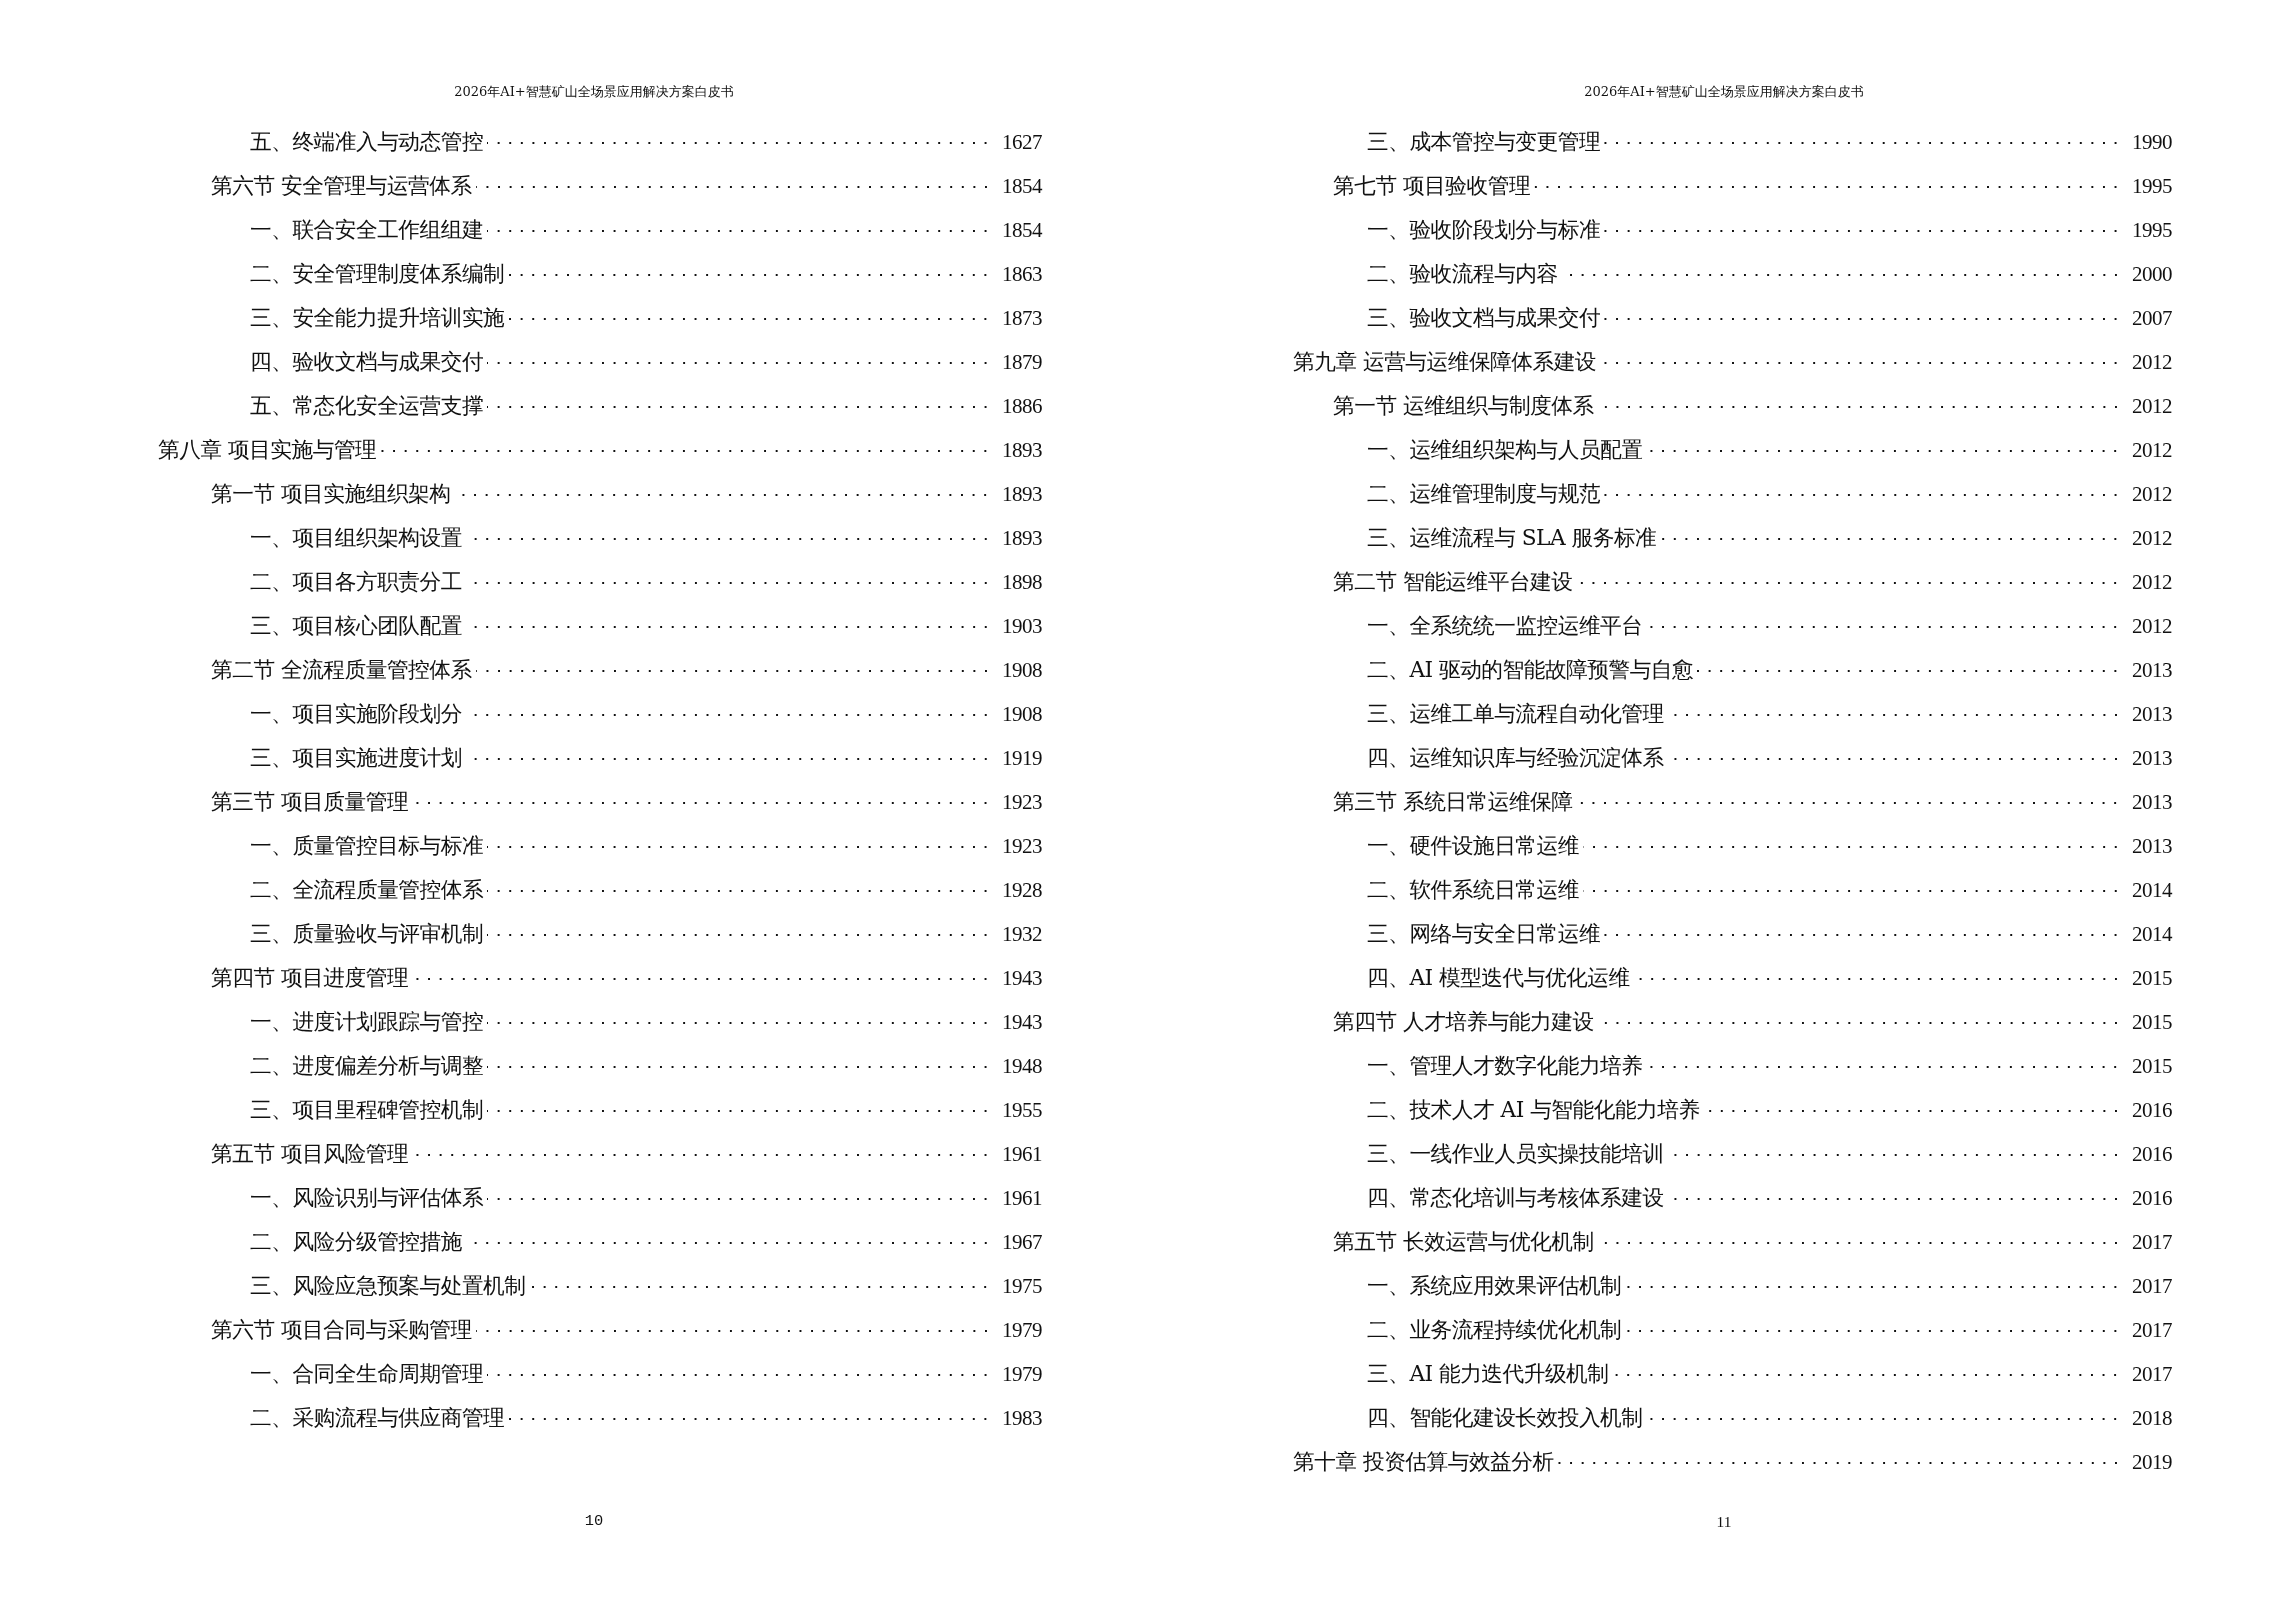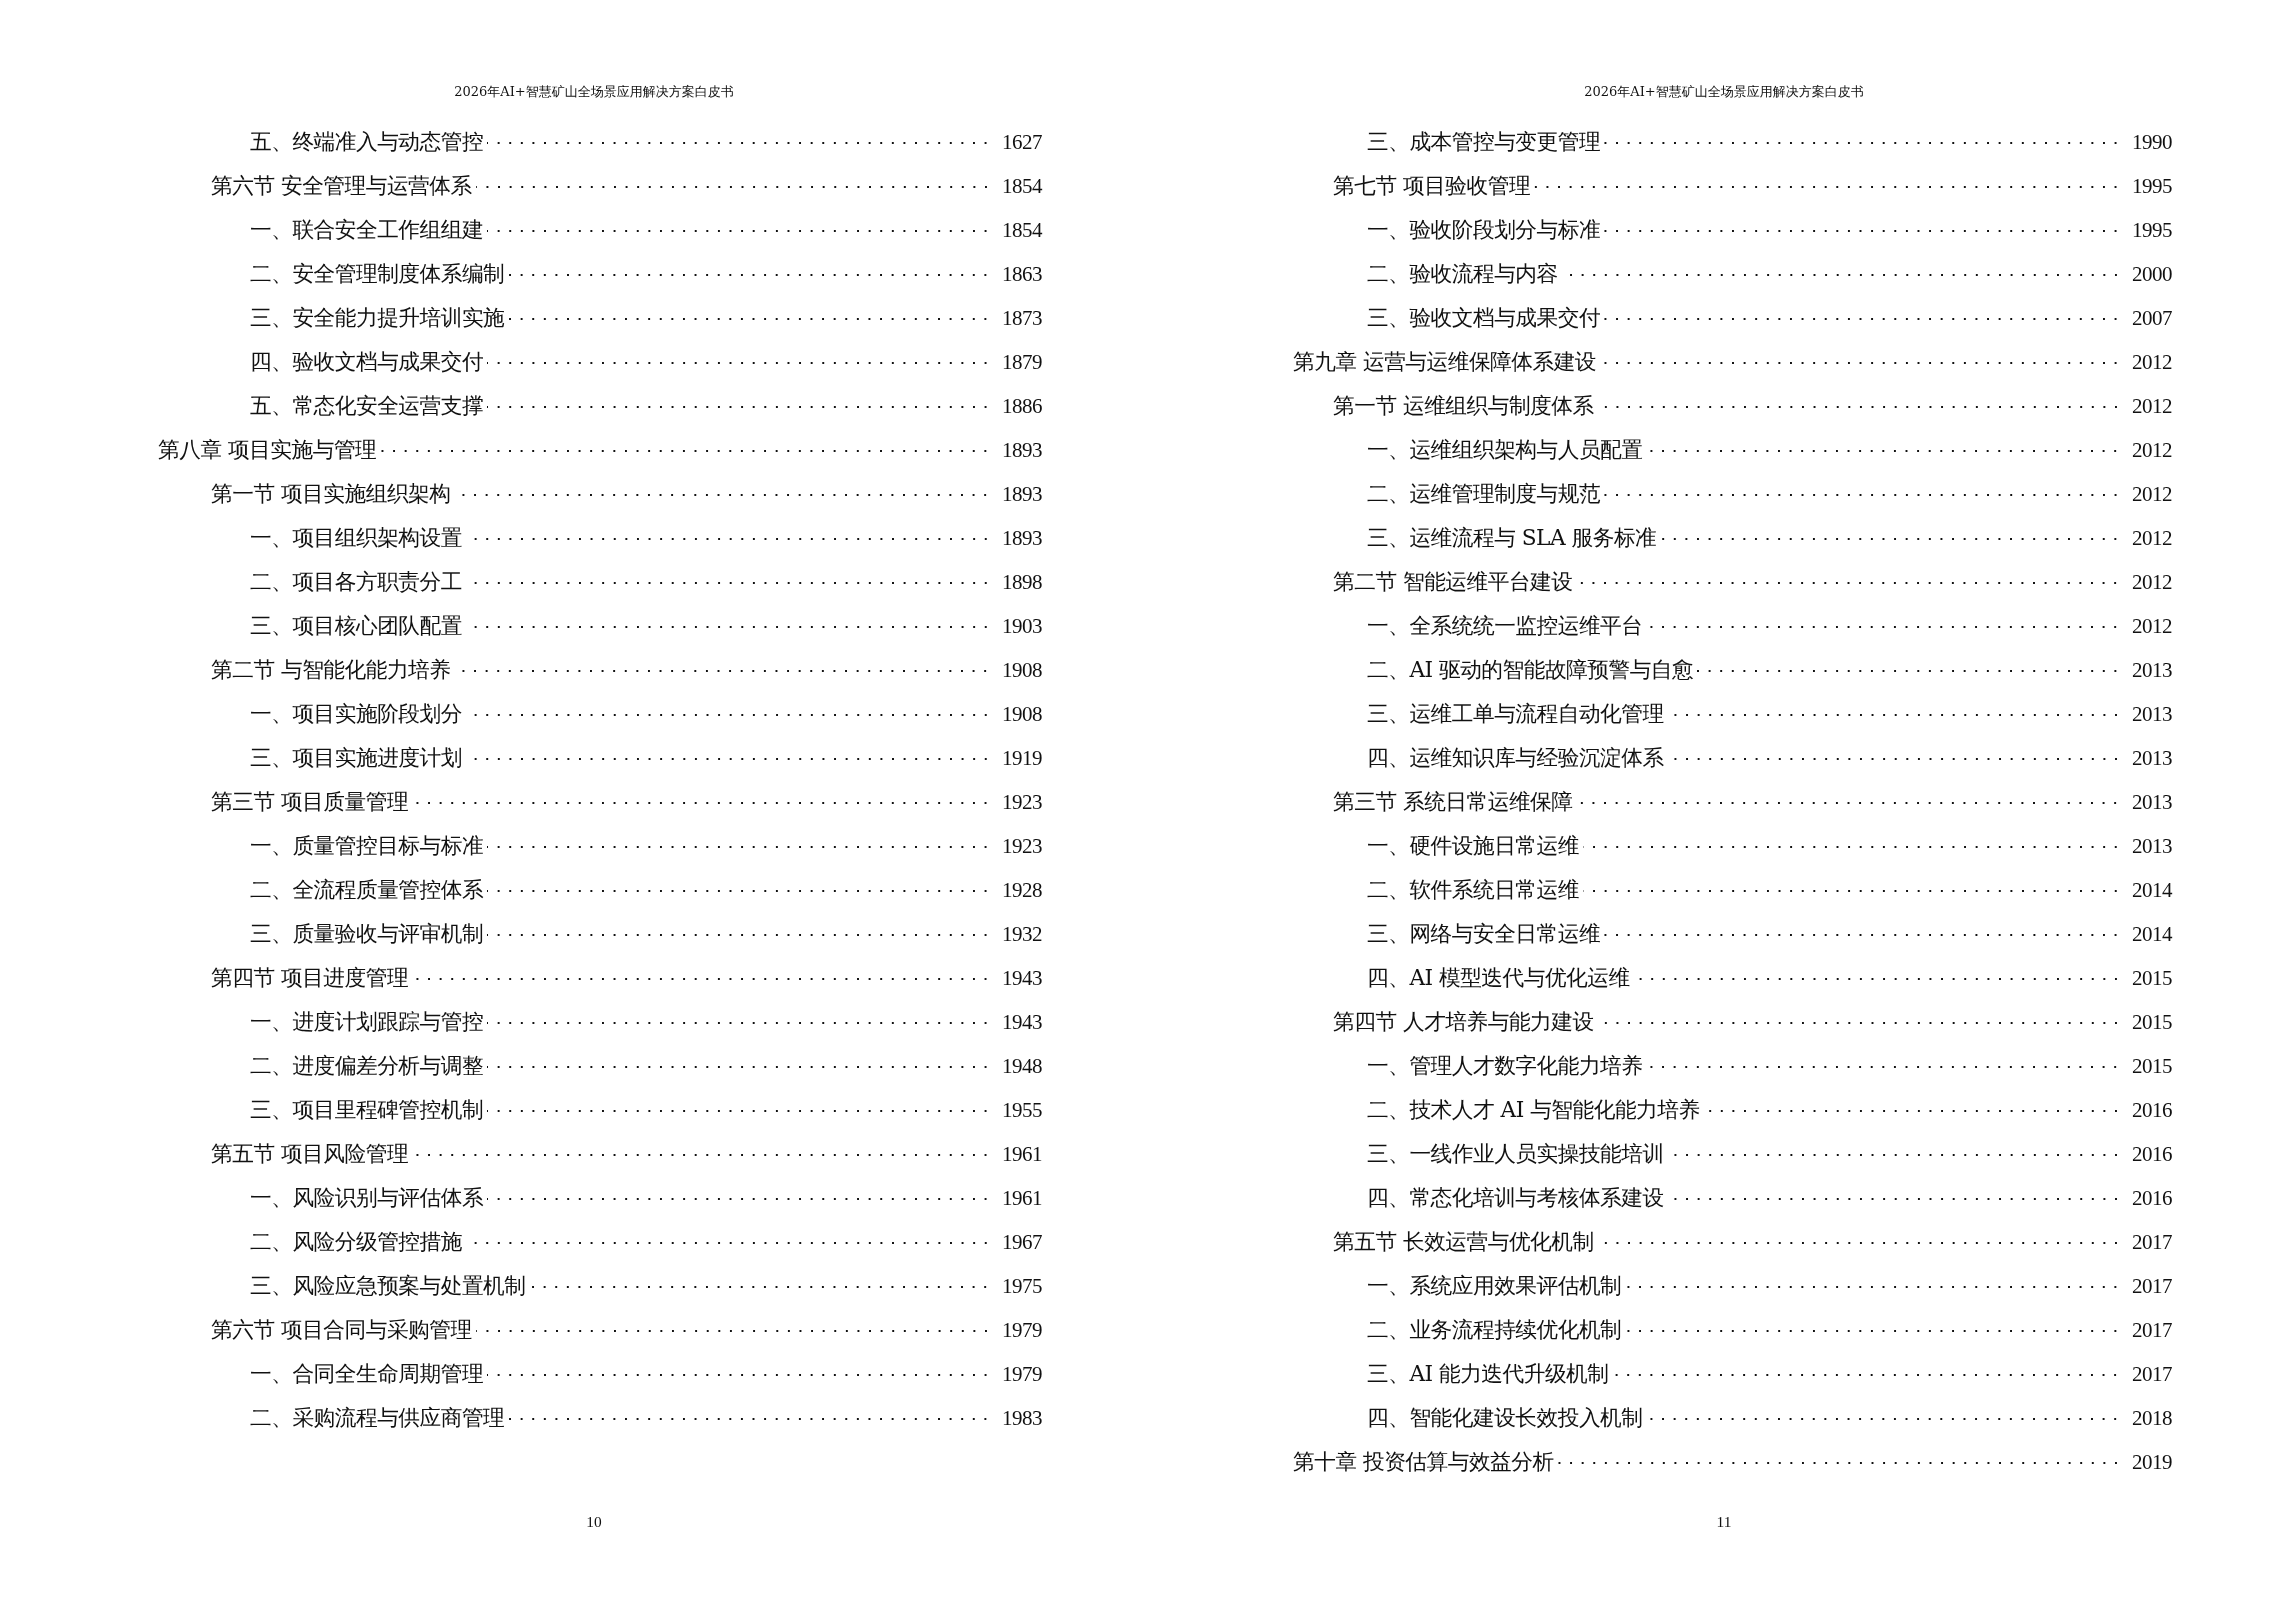--- a/index.html
+++ b/index.html
@@ -87,21 +87,21 @@
 
     .folio {
       position: absolute;
       top: 1512px;
       width: 96px;
       text-align: center;
       font-family: "Liberation Serif", "DejaVu Serif", serif;
       font-size: 15.4px;
       line-height: 19px;
     }
-    .page-left  .folio { left: 546px; }
+    .page-left  .folio { left: 546px; font-family: Liberation Mono, monospace; }
     .page-right .folio { left: 534px; }
   </style>
 </head>
 <body>
 
 <div class="page page-left">
   <div class="running-header">2026年AI+智慧矿山全场景应用解决方案白皮书</div>
   <ul class="toc">
       <li class="toc-row level-sub">
         <span class="toc-title">五、终端准入与动态管控</span>
@@ -157,21 +157,21 @@
         <span class="toc-title">二、项目各方职责分工</span>
         <span class="toc-leader"></span>
         <span class="toc-page">1898</span>
       </li>
       <li class="toc-row level-sub">
         <span class="toc-title">三、项目核心团队配置</span>
         <span class="toc-leader"></span>
         <span class="toc-page">1903</span>
       </li>
       <li class="toc-row level-section">
-        <span class="toc-title">第二节 与智能化能力培养</span>
+        <span class="toc-title">第二节 全流程质量管控体系</span>
         <span class="toc-leader"></span>
         <span class="toc-page">1908</span>
       </li>
       <li class="toc-row level-sub">
         <span class="toc-title">一、项目实施阶段划分</span>
         <span class="toc-leader"></span>
         <span class="toc-page">1908</span>
       </li>
       <li class="toc-row level-sub">
         <span class="toc-title">三、项目实施进度计划</span>

